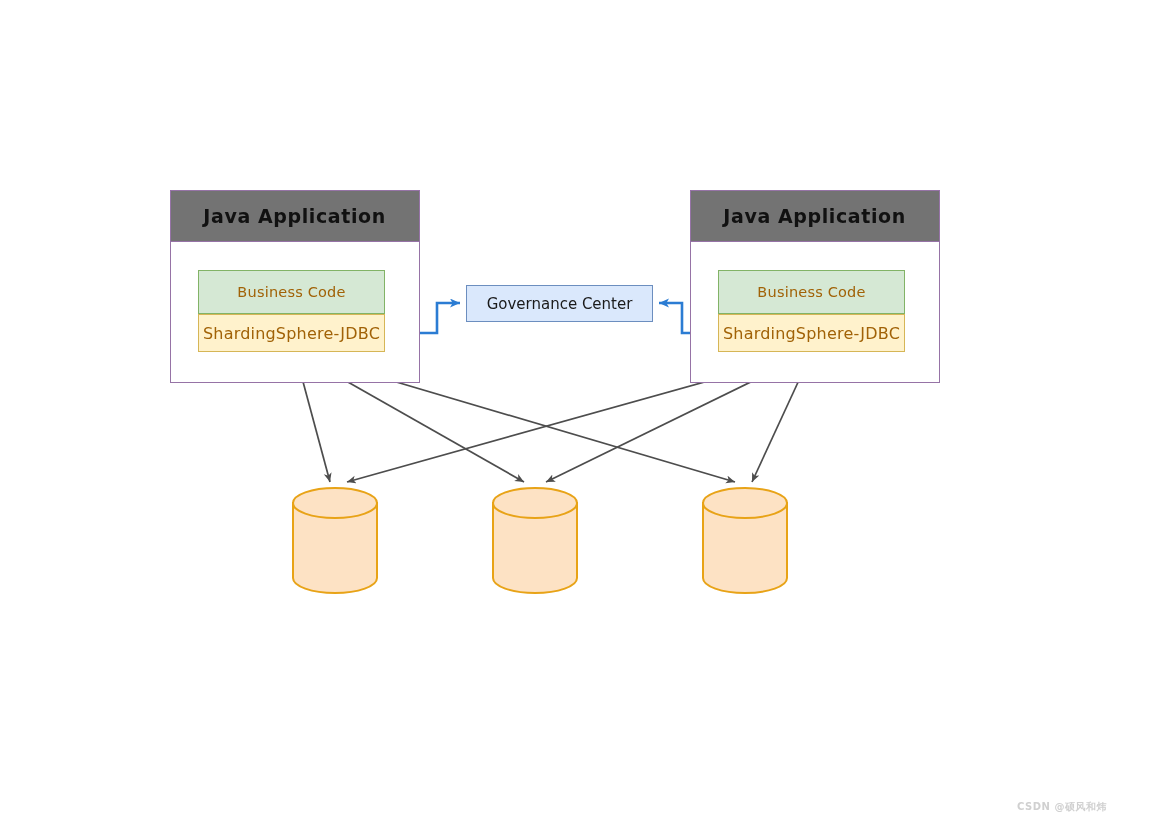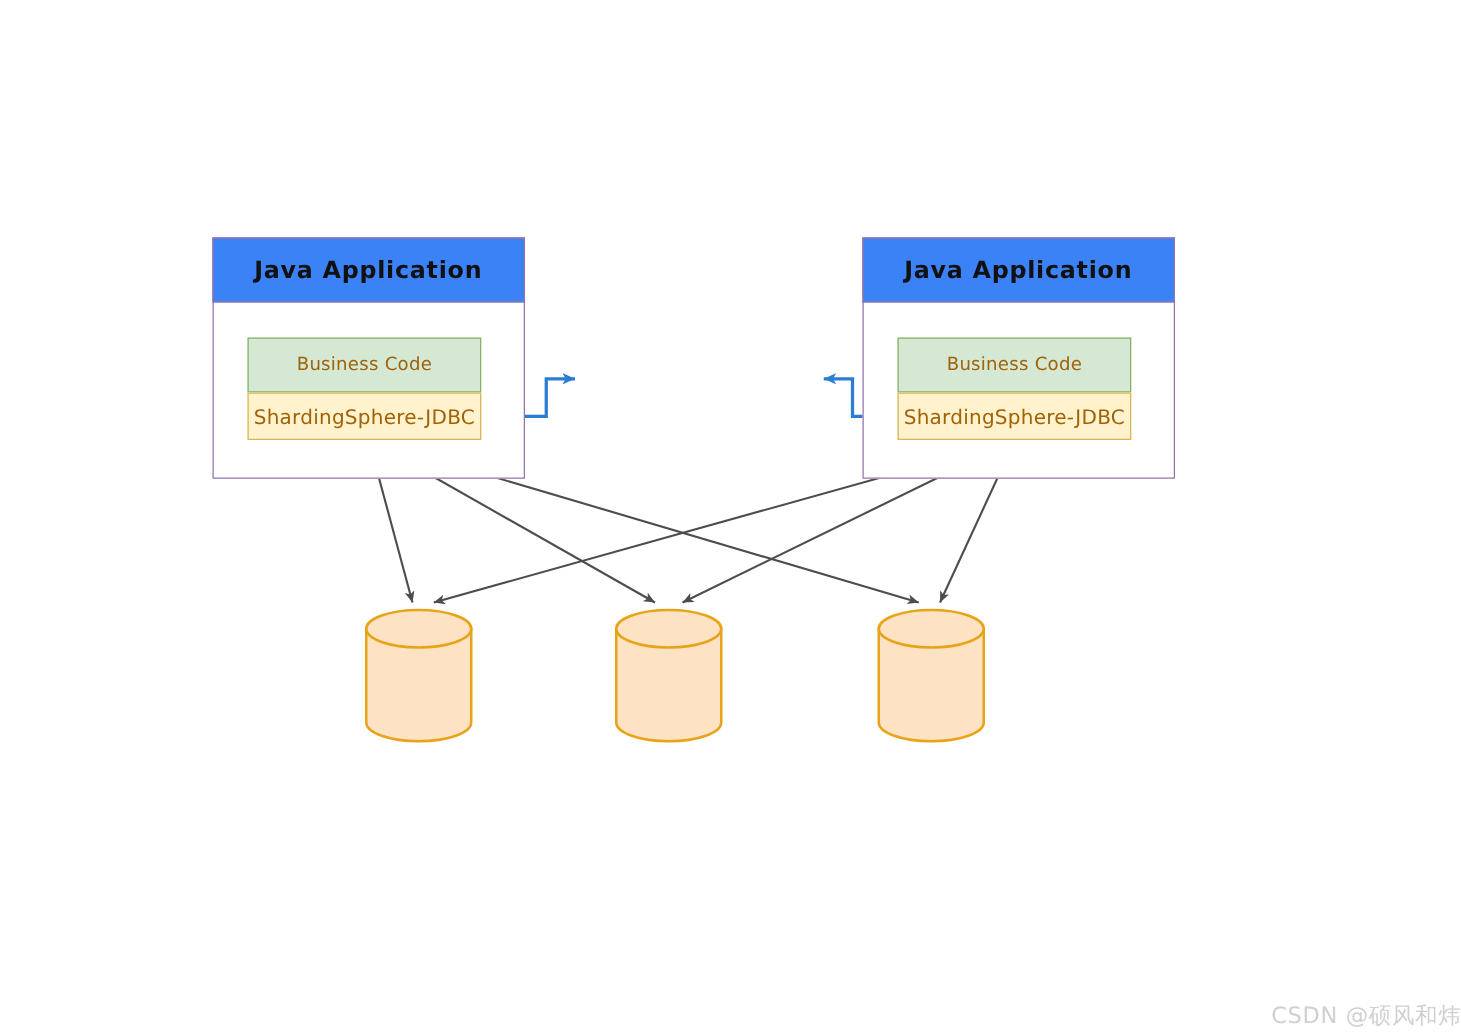--- a/index.html
+++ b/index.html
@@ -33,21 +33,21 @@
     box-sizing: border-box;
     border: 1.4px solid #9673a6;
     background: #ffffff;
   }
   .app-header {
     position: absolute;
     left: -1.4px;
     top: -1.4px;
     box-sizing: border-box;
     border: 1.4px solid #9673a6;
-    background: #3b82f6;
+    background: #737373;
     display: flex;
     align-items: center;
     justify-content: center;
   }
   .app-header-text {
     font-family: "DejaVu Sans", sans-serif;
     font-size: 19px;
     font-weight: bold;
     color: #111111;
     letter-spacing: 0.6px;
@@ -83,24 +83,25 @@
     display: flex;
     align-items: center;
     justify-content: center;
     font-size: 15px;
     color: #1a1a1a;
   }
 
   
   .watermark {
     position: absolute;
-    font-size: 18px;
+    font-size: 10px;
     color: #d0d0d0;
     white-space: nowrap;
     letter-spacing: 0.5px;
+    font-weight: bold;
   }
 </style>
 </head>
 <body>
 
 <div id="canvas">
 
   <svg id="wires" viewBox="0 0 1169 827">
     <defs>
       <marker id="arrow-gray" markerWidth="11" markerHeight="11" refX="9" refY="4" orient="auto" markerUnits="userSpaceOnUse">
@@ -160,16 +161,19 @@
   </div>
 
   <div class="inner-box box-business" style="left:718px; top:270px; width:187px; height:44px;">
     <span>Business Code</span>
   </div>
 
   <div class="inner-box box-jdbc" style="left:718px; top:314px; width:187px; height:38px;">
     <span>ShardingSphere-JDBC</span>
   </div>
 
+  <div class="gov-box" style="left:466px; top:285px; width:187px; height:37px;">
+    <span>Governance Center</span>
+  </div>
 
   <div class="watermark" style="left:1017px; top:800px;">CSDN @硕风和炜</div>
 
 </div>
 
 </body></html>

